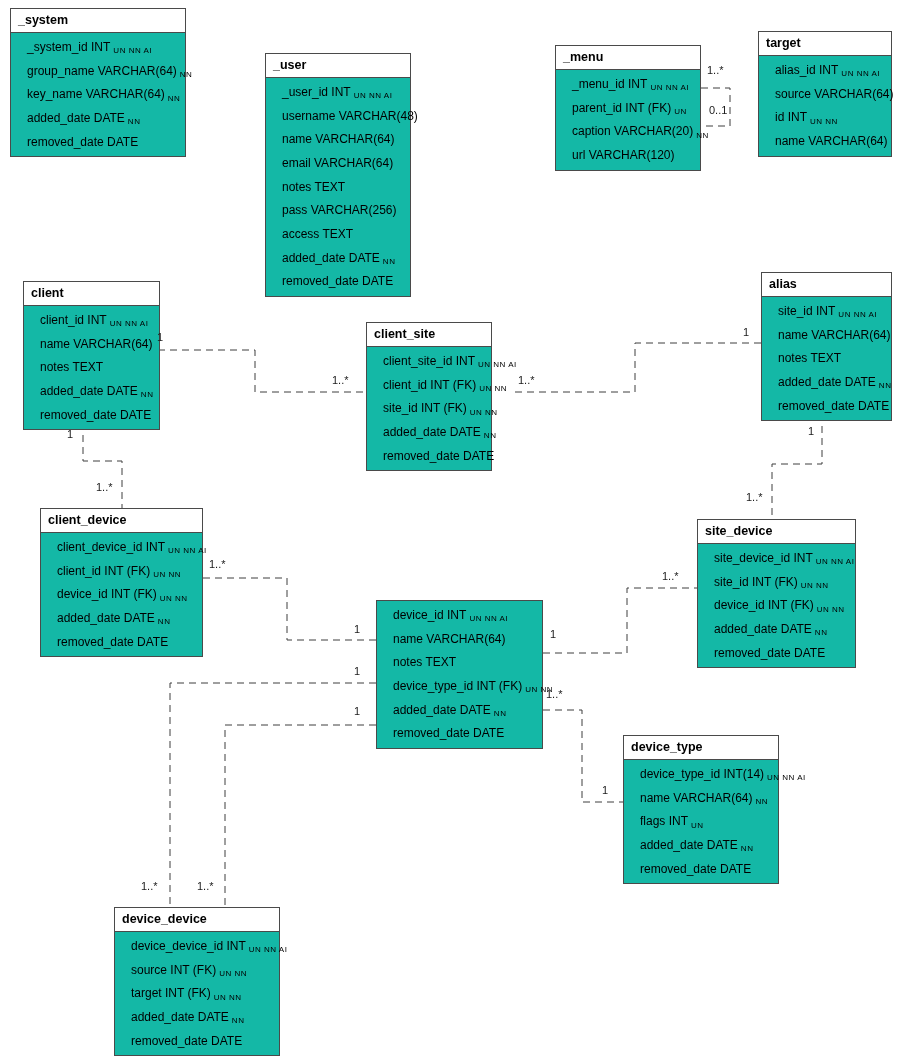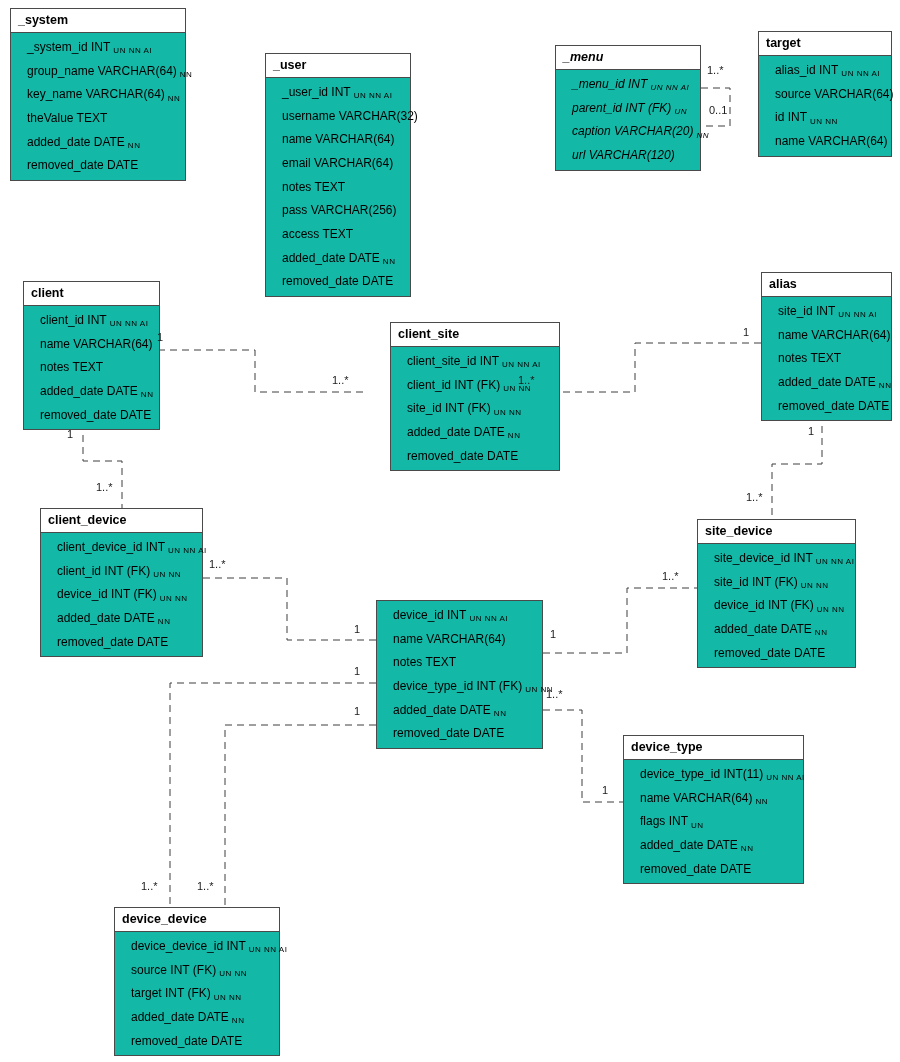--- a/index.html
+++ b/index.html
@@ -89,42 +89,38 @@
         </div>
         <div class="row">
           <span class="fname">group_name VARCHAR(64)</span>
           <span class="flags">NN</span>
         </div>
         <div class="row">
           <span class="fname">key_name VARCHAR(64)</span>
           <span class="flags">NN</span>
         </div>
         <div class="row">
-          <span class="fname">theValue TEXT</span>
-          <span class="flags"></span>
-        </div>
-        <div class="row">
           <span class="fname">added_date DATE</span>
           <span class="flags">NN</span>
         </div>
         <div class="row">
           <span class="fname">removed_date DATE</span>
           <span class="flags"></span>
         </div>
       </div>
     </div>
     <div class="tbl" style="left: 265px; top: 25px; width: 146px; margin-top: 28px;">
       <div class="tbl-header">_user</div>
       <div class="tbl-body">
         <div class="row">
           <span class="fname">_user_id INT</span>
           <span class="flags">UN NN AI</span>
         </div>
         <div class="row">
-          <span class="fname">username VARCHAR(32)</span>
+          <span class="fname">username VARCHAR(48)</span>
           <span class="flags"></span>
         </div>
         <div class="row">
           <span class="fname">name VARCHAR(64)</span>
           <span class="flags"></span>
         </div>
         <div class="row">
           <span class="fname">email VARCHAR(64)</span>
           <span class="flags"></span>
         </div>
@@ -143,21 +139,21 @@
         <div class="row">
           <span class="fname">added_date DATE</span>
           <span class="flags">NN</span>
         </div>
         <div class="row">
           <span class="fname">removed_date DATE</span>
           <span class="flags"></span>
         </div>
       </div>
     </div>
-    <div class="tbl" style="left: 555px; top: 45px; width: 146px; font-style: italic;">
+    <div class="tbl" style="left: 555px; top: 45px; width: 146px;">
       <div class="tbl-header">_menu</div>
       <div class="tbl-body">
         <div class="row">
           <span class="fname">_menu_id INT</span>
           <span class="flags">UN NN AI</span>
         </div>
         <div class="row">
           <span class="fname">parent_id INT (FK)</span>
           <span class="flags">UN</span>
         </div>
@@ -210,21 +206,21 @@
         <div class="row">
           <span class="fname">added_date DATE</span>
           <span class="flags">NN</span>
         </div>
         <div class="row">
           <span class="fname">removed_date DATE</span>
           <span class="flags"></span>
         </div>
       </div>
     </div>
-    <div class="tbl" style="left: 366px; top: 322px; width: 170px; margin-left: 24px;">
+    <div class="tbl" style="left: 366px; top: 322px; width: 126px;">
       <div class="tbl-header">client_site</div>
       <div class="tbl-body">
         <div class="row">
           <span class="fname">client_site_id INT</span>
           <span class="flags">UN NN AI</span>
         </div>
         <div class="row">
           <span class="fname">client_id INT (FK)</span>
           <span class="flags">UN NN</span>
         </div>
@@ -338,25 +334,25 @@
         <div class="row">
           <span class="fname">added_date DATE</span>
           <span class="flags">NN</span>
         </div>
         <div class="row">
           <span class="fname">removed_date DATE</span>
           <span class="flags"></span>
         </div>
       </div>
     </div>
-    <div class="tbl" style="left: 623px; top: 735px; width: 181px;">
+    <div class="tbl" style="left: 623px; top: 735px; width: 156px;">
       <div class="tbl-header">device_type</div>
       <div class="tbl-body">
         <div class="row">
-          <span class="fname">device_type_id INT(11)</span>
+          <span class="fname">device_type_id INT(14)</span>
           <span class="flags">UN NN AI</span>
         </div>
         <div class="row">
           <span class="fname">name VARCHAR(64)</span>
           <span class="flags">NN</span>
         </div>
         <div class="row">
           <span class="fname">flags INT</span>
           <span class="flags">UN</span>
         </div>

